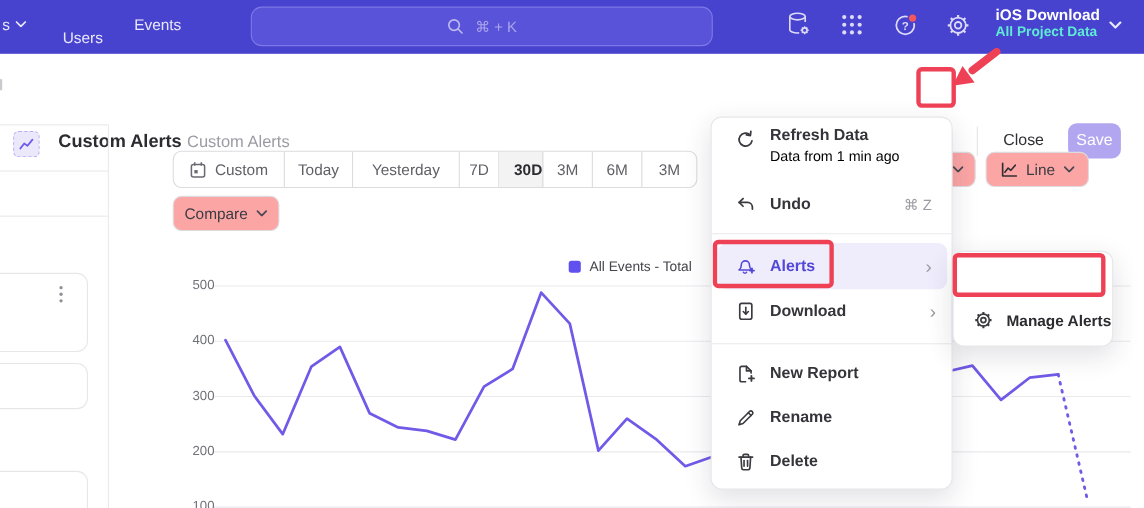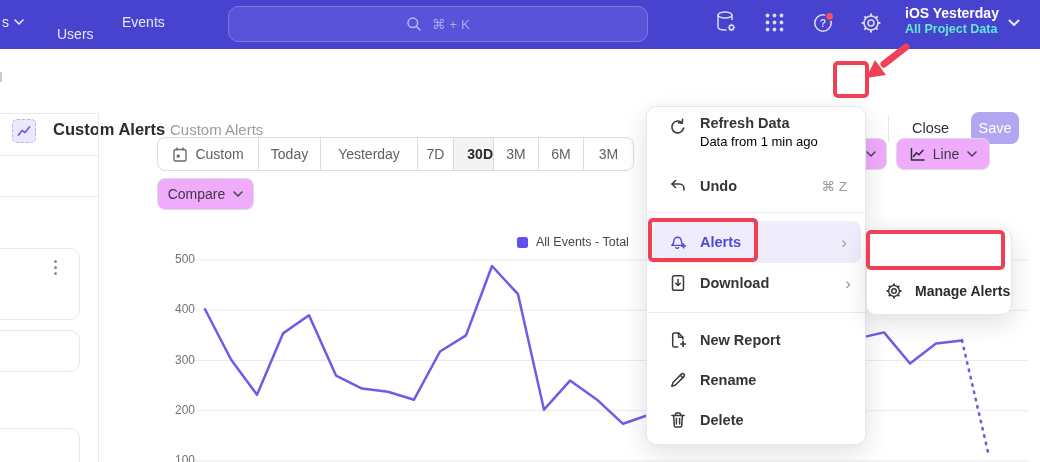--- a/index.html
+++ b/index.html
@@ -37,21 +37,21 @@
   .side-card{position:absolute;left:-22px;width:100px;background:#fff;border:1px solid #E7E7EA;border-radius:10px;}
   #card-dots{position:absolute;left:54px;top:260px;display:flex;flex-direction:column;gap:3px;}
   #card-dots i{width:3px;height:3px;border-radius:50%;background:#8F8F96;display:block;}
   
   #range-ctl{position:absolute;left:157px;top:137px;height:34px;display:flex;background:#fff;
     border:1px solid #DCDCE0;border-radius:8px;overflow:hidden;box-sizing:border-box;}
   .seg{display:flex;align-items:center;justify-content:center;gap:7px;font-size:14px;color:#5F5F66;
     border-right:1px solid #DCDCE0;height:100%;box-sizing:border-box;}
   .seg:last-child{border-right:none;}
   .seg.sel{background:#F3F3F4;color:#2B2B30;font-weight:700;}
-  .wbtn{position:absolute;height:32px;background:#f0abfc;border:1px solid #DCDCE0;border-radius:8px;
+  .wbtn{position:absolute;height:32px;background:#fca5a5;border:1px solid #DCDCE0;border-radius:8px;
     display:flex;align-items:center;justify-content:center;gap:8px;font-size:14px;color:#3B3B42;box-sizing:border-box;}
   #legend{position:absolute;left:517px;top:235px;display:flex;align-items:center;gap:8px;}
   #legend .sw{width:11px;height:11px;border-radius:2.5px;background:#6050F0;}
   #legend .lt{font-size:12.5px;color:#45454C;}
   .ytick{position:absolute;left:160px;width:35px;text-align:right;font-size:12px;color:#71717A;}
   #chart-layer{position:absolute;left:0;top:0;width:1040px;height:462px;z-index:1;}
   
   #menu{position:absolute;left:646px;top:106px;width:220px;height:339px;background:#fff;z-index:10;
     border:1px solid #E7E7EA;border-radius:10px;box-shadow:0 8px 24px rgba(40,40,70,.14);box-sizing:border-box;}
   .mrow{position:absolute;left:0;width:100%;display:flex;align-items:center;padding-left:22px;box-sizing:border-box;}
@@ -130,21 +130,21 @@
     </span>
     <span class="tb-icon" style="left:859px;">
       <svg width="24" height="26" viewBox="0 0 24 26" fill="none" stroke="currentColor" stroke-width="1.6">
         <circle cx="12" cy="13" r="3"></circle>
           <circle cx="12" cy="13" r="7"></circle>
         <path d="M12 3.6v3M12 19.4v3M2.6 13h3M18.4 13h3M5.4 6.4l2.1 2.1M16.5 17.5l2.1 2.1M18.6 6.4l-2.1 2.1M7.5 17.5l-2.1 2.1" stroke-width="2"></path>
       </svg>
     </span>
 
     <div class="abs" style="left:905px;top:5px;">
-      <div style="font-size:14px;font-weight:700;color:#FFFFFF;">iOS Yesterday</div>
+      <div style="font-size:14px;font-weight:700;color:#FFFFFF;">iOS Download</div>
       <div style="font-size:12.5px;font-weight:700;color:#5eead4;margin-top:1px;">All Project Data</div>
     </div>
     <span class="abs" style="left:1008px;top:19px;color:#E9E8FB;">
       <svg width="12" height="8" viewBox="0 0 12 8">
           <polyline points="1.5,1.5 6,6 10.5,1.5" fill="none" stroke="currentColor" stroke-width="2" stroke-linecap="round" stroke-linejoin="round"></polyline>
         </svg>
     </span>
   </div>
 
   <div id="header">

